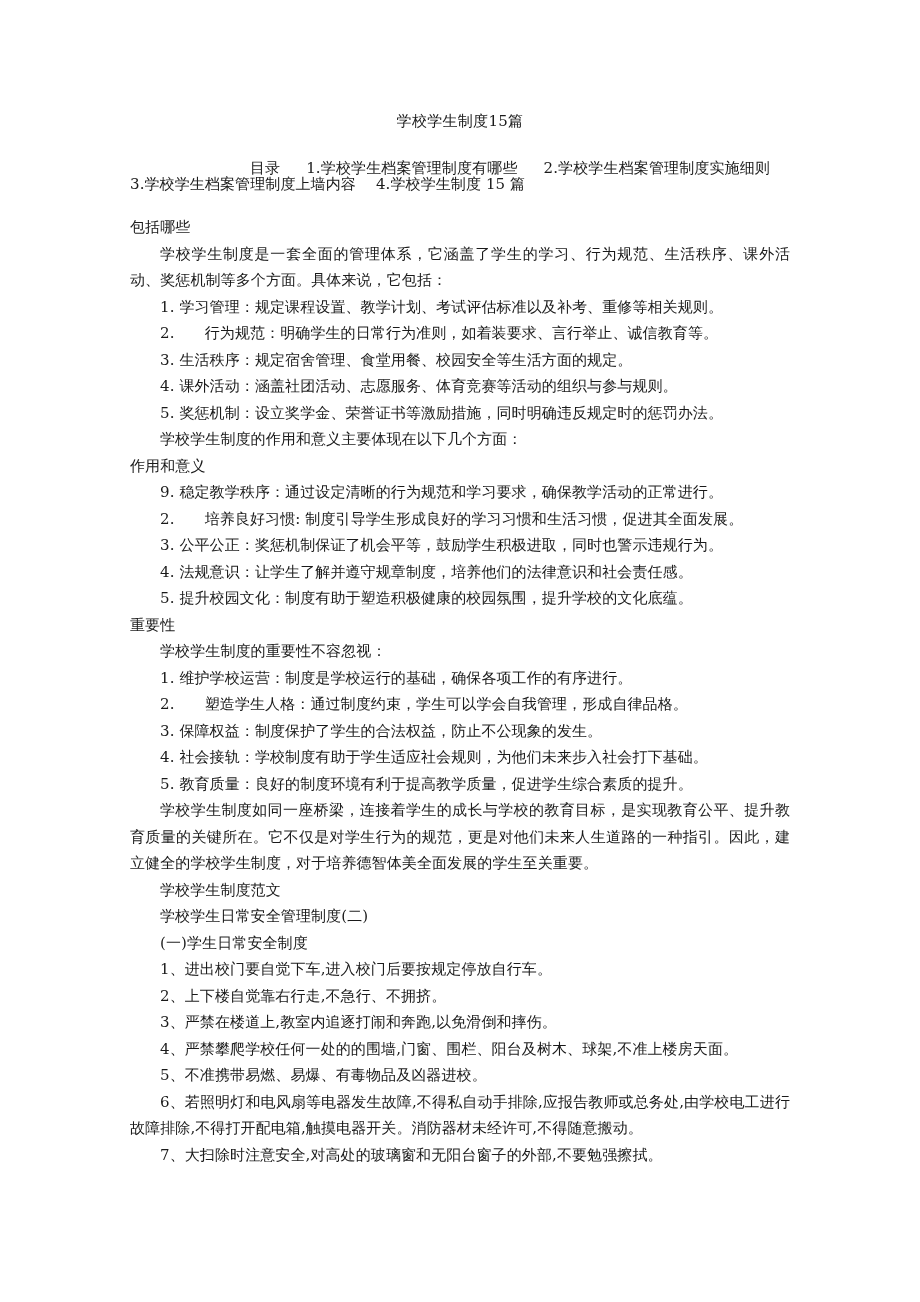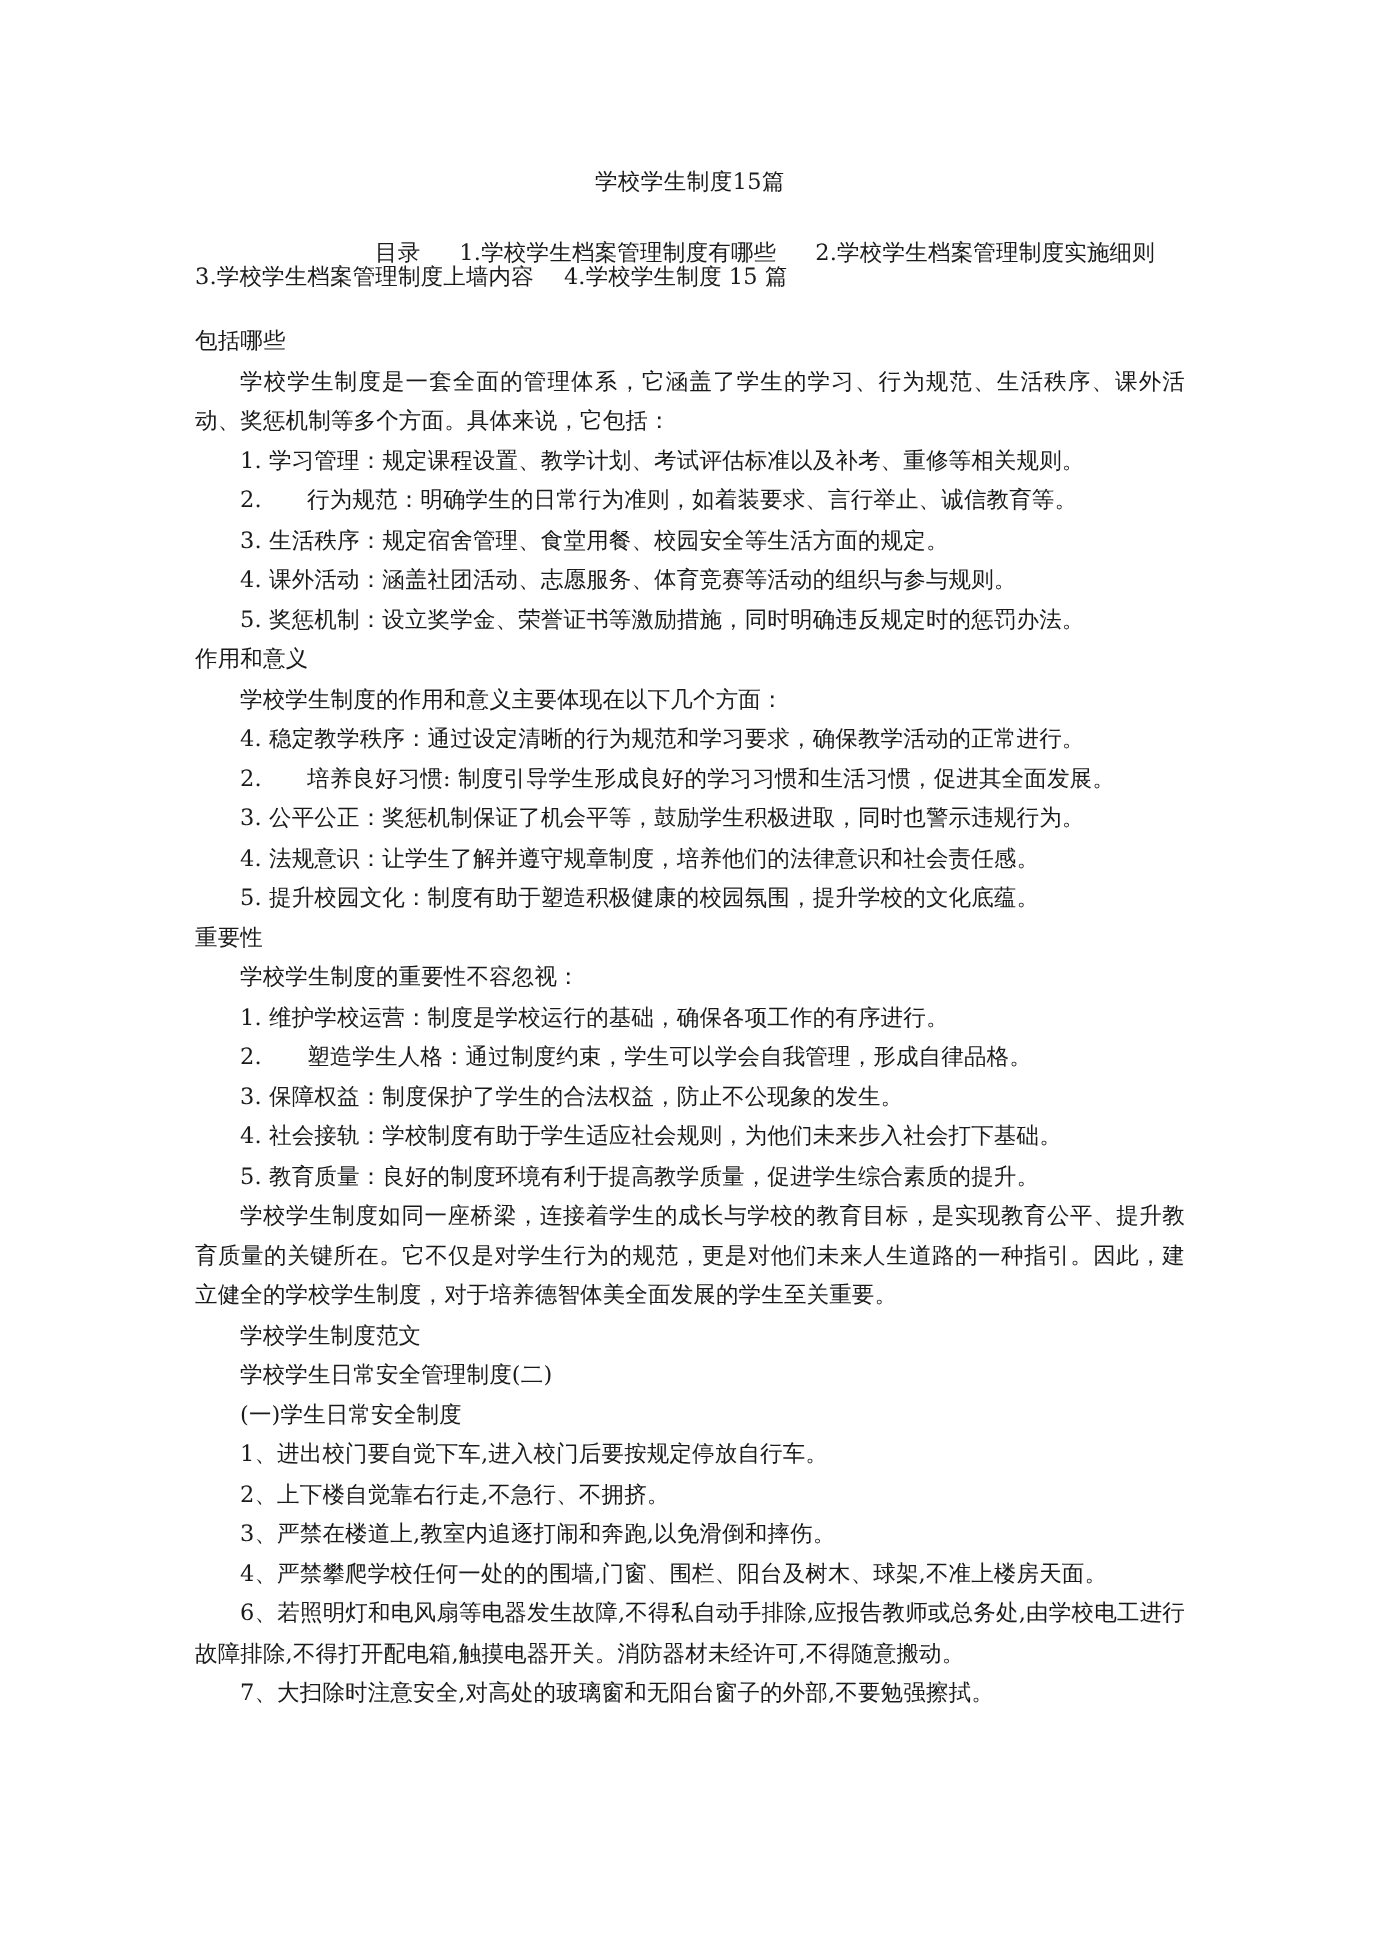--- a/index.html
+++ b/index.html
@@ -94,23 +94,23 @@
     <div class="toc"><span class="toc-lead">目录</span><span class="gap"></span><span>1.学校学生档案管理制度有哪些</span><span class="gap"></span><span>2.学校学生档案管</span><span>理制度实施细则</span><span class="gap-sm"></span><span>3.学校学生档案管理制度上墙内容</span><span class="gap-sm"></span><span>4.学校学生制度 15 篇</span></div>
 
     <div class="block heading spacer-top">包括哪些</div>
     <div class="block para">学校学生制度是一套全面的管理体系，它涵盖了学生的学习、行为规范、生活秩序、课外活动、奖惩机制等多个方面。具体来说，它包括：</div>
     <div class="block item">1. 学习管理：规定课程设置、教学计划、考试评估标准以及补考、重修等相关规则。</div>
     <div class="block item">2.　　行为规范：明确学生的日常行为准则，如着装要求、言行举止、诚信教育等。</div>
     <div class="block item">3. 生活秩序：规定宿舍管理、食堂用餐、校园安全等生活方面的规定。</div>
     <div class="block item">4. 课外活动：涵盖社团活动、志愿服务、体育竞赛等活动的组织与参与规则。</div>
     <div class="block item">5. 奖惩机制：设立奖学金、荣誉证书等激励措施，同时明确违反规定时的惩罚办法。</div>
 
+    <div class="block para">学校学生制度的作用和意义主要体现在以下几个方面：</div>
     <div class="block heading">作用和意义</div>
-    <div class="block para">学校学生制度的作用和意义主要体现在以下几个方面：</div>
-    <div class="block item">4. 稳定教学秩序：通过设定清晰的行为规范和学习要求，确保教学活动的正常进行。</div>
+    <div class="block item">9. 稳定教学秩序：通过设定清晰的行为规范和学习要求，确保教学活动的正常进行。</div>
     <div class="block item">2.　　培养良好习惯: 制度引导学生形成良好的学习习惯和生活习惯，促进其全面发展。</div>
     <div class="block item">3. 公平公正：奖惩机制保证了机会平等，鼓励学生积极进取，同时也警示违规行为。</div>
     <div class="block item">4. 法规意识：让学生了解并遵守规章制度，培养他们的法律意识和社会责任感。</div>
     <div class="block item">5. 提升校园文化：制度有助于塑造积极健康的校园氛围，提升学校的文化底蕴。</div>
 
     <div class="block heading">重要性</div>
     <div class="block para">学校学生制度的重要性不容忽视：</div>
     <div class="block item">1. 维护学校运营：制度是学校运行的基础，确保各项工作的有序进行。</div>
     <div class="block item">2.　　塑造学生人格：通过制度约束，学生可以学会自我管理，形成自律品格。</div>
     <div class="block item">3. 保障权益：制度保护了学生的合法权益，防止不公现象的发生。</div>
@@ -119,17 +119,18 @@
 
     <div class="block para">学校学生制度如同一座桥梁，连接着学生的成长与学校的教育目标，是实现教育公平、提升教育质量的关键所在。它不仅是对学生行为的规范，更是对他们未来人生道路的一种指引。因此，建立健全的学校学生制度，对于培养德智体美全面发展的学生至关重要。</div>
 
     <div class="block para">学校学生制度范文</div>
     <div class="block para">学校学生日常安全管理制度(二)</div>
     <div class="block para">(一)学生日常安全制度</div>
     <div class="block para">1、进出校门要自觉下车,进入校门后要按规定停放自行车。</div>
     <div class="block para">2、上下楼自觉靠右行走,不急行、不拥挤。</div>
     <div class="block para">3、严禁在楼道上,教室内追逐打闹和奔跑,以免滑倒和摔伤。</div>
     <div class="block para">4、严禁攀爬学校任何一处的的围墙,门窗、围栏、阳台及树木、球架,不准上楼房天面。</div>
+    <div class="block para">5、不准携带易燃、易爆、有毒物品及凶器进校。</div>
     <div class="block para">6、若照明灯和电风扇等电器发生故障,不得私自动手排除,应报告教师或总务处,由学校电工进行故障排除,不得打开配电箱,触摸电器开关。消防器材未经许可,不得随意搬动。</div>
     <div class="block para">7、大扫除时注意安全,对高处的玻璃窗和无阳台窗子的外部,不要勉强擦拭。</div>
 
   </div>
 </div>
 
 </body></html>

